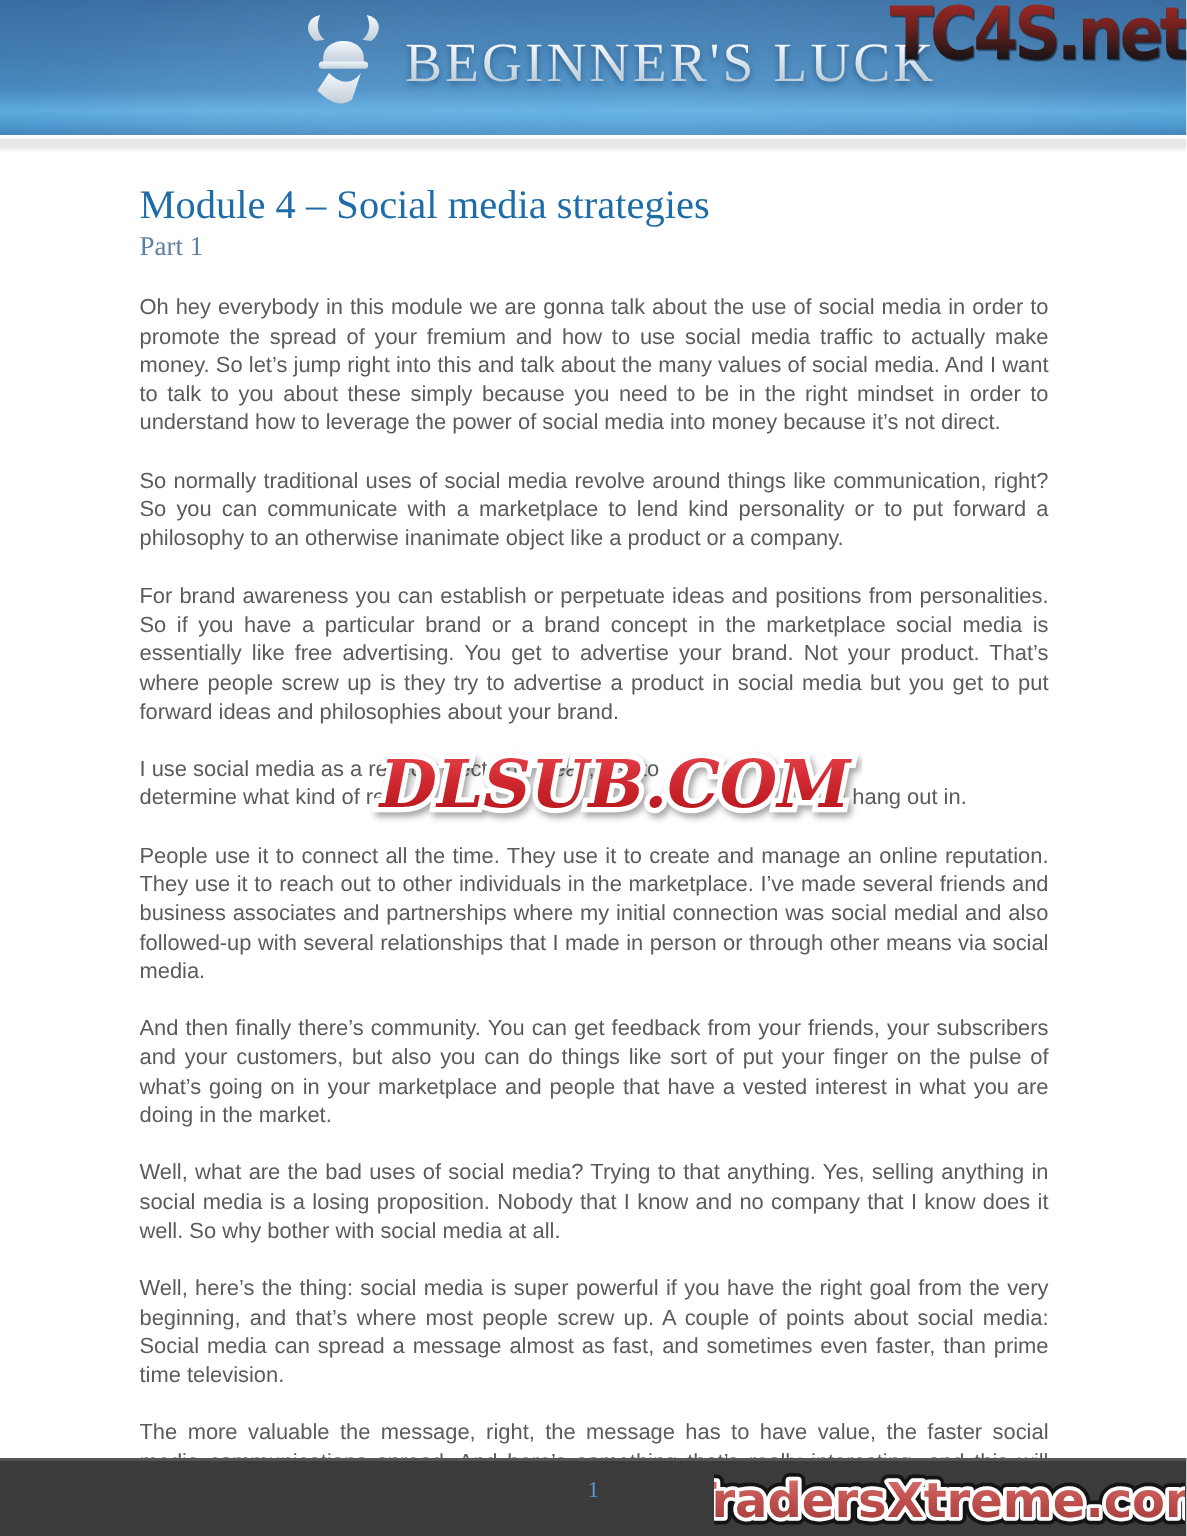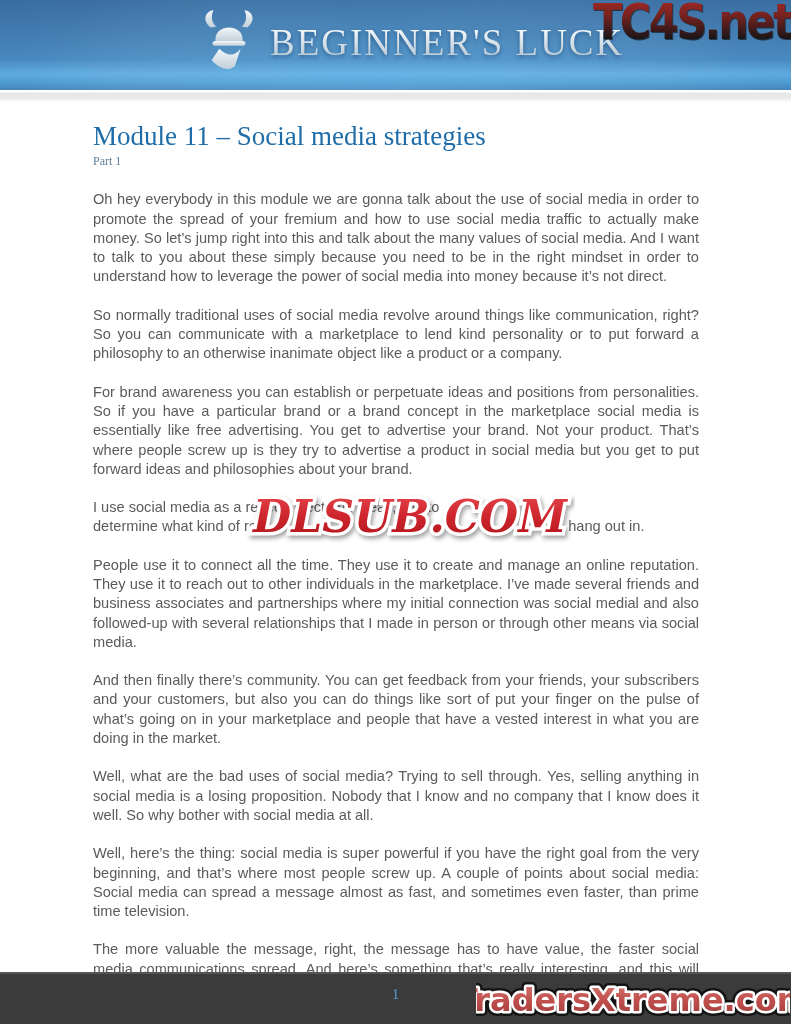--- a/index.html
+++ b/index.html
@@ -42,21 +42,21 @@
   }
 
   
   .content{position:absolute;left:93px;top:121px;width:606px;}
   .doc-title{
     font-family:"Liberation Serif",serif;font-weight:normal;
     color:#1f6da8;font-size:27px;line-height:1.12;margin:0;
   }
   .doc-subtitle{
     font-family:"Liberation Serif",serif;
-    color:#60809f;font-size:12px;margin:3px 0 0 0;
+    color:#60809f;font-size:18px;margin:3px 0 0 0;
   }
   .para{
     color:#5b5b5b;font-size:14.6px;line-height:19.3px;
     text-align:justify;margin:13px 0 19px 0;
   }
   .para.first{margin-top:21px;}
 
   
   .p-obscured{
     position:relative;color:#5b5b5b;font-size:14.6px;line-height:19.3px;
@@ -100,21 +100,21 @@
         </g>
       </svg>
     </span>
     <span class="brand-text">BEGINNER'S LUCK</span>
   </div>
   <div class="tc4s">TC4S.net</div>
 </div>
 <div class="separator"></div>
 
 <div class="content">
-  <h1 class="doc-title">Module 11 – Social media strategies</h1>
+  <h1 class="doc-title">Module 4 – Social media strategies</h1>
   <div class="doc-subtitle">Part 1</div>
 
   <p class="para first">Oh hey everybody in this module we are gonna talk about the use of social media in order to promote the spread of your fremium and how to use social media traffic to actually make money. So let’s jump right into this and talk about the many values of social media. And I want to talk to you about these simply because you need to be in the right mindset in order to understand how to leverage the power of social media into money because it’s not direct.</p>
   <p class="para">So normally traditional uses of social media revolve around things like communication, right? So you can communicate with a marketplace to lend kind personality or to put forward a philosophy to an otherwise inanimate object like a product or a company.</p>
   <p class="para">For brand awareness you can establish or perpetuate ideas and positions from personalities. So if you have a particular brand or a brand concept in the marketplace social media is essentially like free advertising. You get to advertise your brand. Not your product. That’s where people screw up is they try to advertise a product in social media but you get to put forward ideas and philosophies about your brand.</p>
 
   <div class="p-obscured">
     <div class="ob-line1">
       <span>I use social media as a rese</span>
       <span>connect and ideas, just to</span>
@@ -132,21 +132,21 @@
             <stop offset="1" stop-color="#b01218"></stop>
           </linearGradient>
         </defs>
         <text x="165" y="48" text-anchor="middle" font-family="DejaVu Serif, serif" font-size="44" font-weight="bold" fill="url(#dg)" stroke="#ffffff" stroke-width="7" paint-order="stroke" style="filter:drop-shadow(2px 3px 2px rgba(60,60,60,0.45))">DLSUB.COM</text>
       </svg>
     </div>
   </div>
 
   <p class="para">People use it to connect all the time. They use it to create and manage an online reputation. They use it to reach out to other individuals in the marketplace. I’ve made several friends and business associates and partnerships where my initial connection was social medial and also followed-up with several relationships that I made in person or through other means via social media.</p>
   <p class="para">And then finally there’s community. You can get feedback from your friends, your subscribers and your customers, but also you can do things like sort of put your finger on the pulse of what’s going on in your marketplace and people that have a vested interest in what you are doing in the market.</p>
-  <p class="para">Well, what are the bad uses of social media? Trying to sell through. Yes, selling anything in social media is a losing proposition. Nobody that I know and no company that I know does it well. So why bother with social media at all.</p>
+  <p class="para">Well, what are the bad uses of social media? Trying to that anything. Yes, selling anything in social media is a losing proposition. Nobody that I know and no company that I know does it well. So why bother with social media at all.</p>
   <p class="para">Well, here’s the thing: social media is super powerful if you have the right goal from the very beginning, and that’s where most people screw up. A couple of points about social media: Social media can spread a message almost as fast, and sometimes even faster, than prime time television.</p>
   <p class="para">The more valuable the message, right, the message has to have value, the faster social media communications spread. And here’s something that’s really interesting, and this will help with this perspective. According to a Pew survey, this is why people use social media.</p>
 </div>
 
 <div class="footer">
   <div class="page-num">1</div>
   <div class="tx-wm">
     <svg width="314" height="48" viewBox="0 0 314 48">
       <defs>
         <linearGradient id="tg" x1="0" y1="0" x2="0" y2="1">

